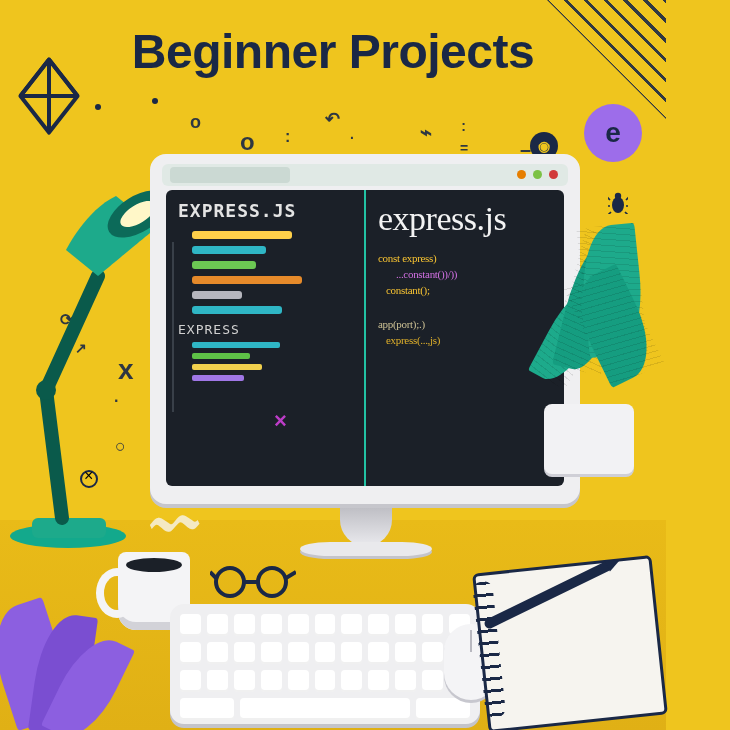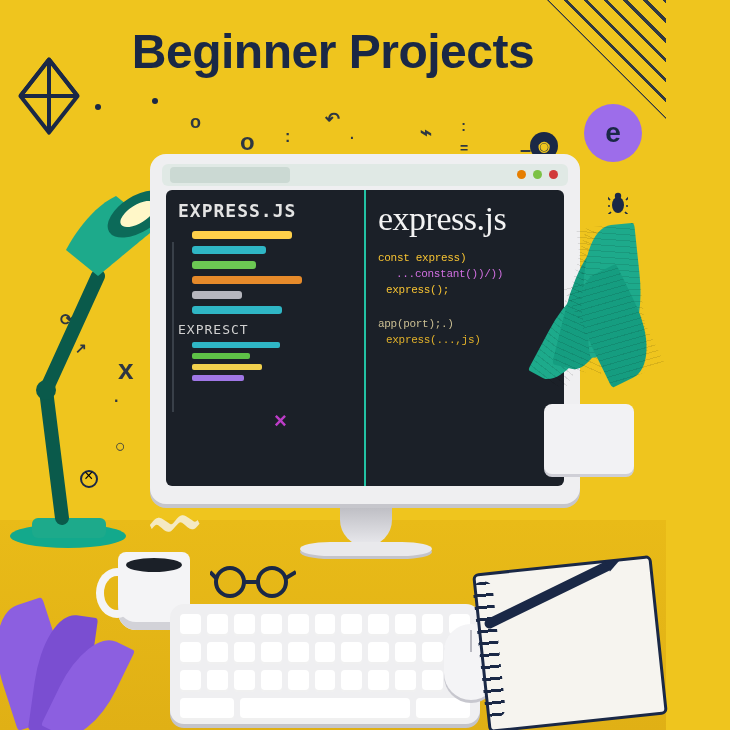--- a/index.html
+++ b/index.html
@@ -78,21 +78,21 @@
     .screen{position:absolute;left:10px;right:10px;top:30px;bottom:12px;background:#1b2028;border-radius:6px;display:flex;overflow:hidden}
     .pane{flex:1;padding:10px 12px;position:relative}
     .divider{width:2px;background:#22c2a3}
     .label{color:#e3e3e3;font-weight:700;letter-spacing:1px;font-size:18px;font-family:ui-monospace, Menlo, monospace;margin-bottom:10px}
     .label-r{color:#f3f3f3;font-size:34px;font-weight:400;font-family:Georgia,serif;letter-spacing:-0.5px}
     .cl{height:8px;border-radius:3px;margin:7px 0}
     .sublabel{color:#d0d0d0;font-family:ui-monospace,monospace;font-size:13px;margin:8px 0 4px;letter-spacing:1px}
     .mini{height:6px;border-radius:2px;margin:5px 0}
     .x{position:absolute;left:108px;bottom:52px;color:#bd3dc8;font-size:22px;font-weight:900}
     .stick{position:absolute;left:6px;top:52px;width:2px;height:170px;background:#394049}
-    .codetxt{font-family:Liberation Mono, monospace;font-size:11px;margin:4px 0;letter-spacing:-0.3px}
+    .codetxt{font-family:Liberation Serif, serif;font-size:11px;margin:4px 0;letter-spacing:-0.3px}
 
     .stand{position:absolute;left:340px;top:508px;width:52px;height:38px;background:linear-gradient(#bfbfc5,#eaeaee);border-bottom-left-radius:26px;border-bottom-right-radius:26px}
     .base{position:absolute;left:300px;top:542px;width:132px;height:14px;background:#e9e9ec;border-radius:60px/14px;box-shadow:0 3px 0 #c4c4ca}
 
     
     .keyboard{position:absolute;left:170px;bottom:6px;width:310px;height:120px;background:#efeff1;border-radius:14px;box-shadow:0 4px 0 #c4c4cb;padding:10px}
     .krow{display:flex;gap:6px;margin-bottom:6px}
     .key{flex:1;height:22px;background:#fff;border-radius:4px;box-shadow:inset 0 -2px 0 rgba(0,0,0,0.06)}
 
     
@@ -205,36 +205,36 @@
         <div class="stick"></div>
         <div class="label">EXPRESS.JS</div>
         <div style="margin-left:14px">
           <div class="cl" style="width:100px;background:#ffd04a"></div>
           <div class="cl" style="width:74px;background:#2fb6c5"></div>
           <div class="cl" style="width:64px;background:#6cc853"></div>
           <div class="cl" style="width:110px;background:#e68a2a"></div>
           <div class="cl" style="width:50px;background:#b6b6be"></div>
           <div class="cl" style="width:90px;background:#2fb6c5"></div>
         </div>
-        <div class="sublabel">EXPRESCT</div>
+        <div class="sublabel">EXPRESS</div>
         <div style="margin-left:14px">
           <div class="mini" style="width:88px;background:#2fb6c5"></div>
           <div class="mini" style="width:58px;background:#5ec247"></div>
           <div class="mini" style="width:70px;background:#f1d04d"></div>
           <div class="mini" style="width:52px;background:#a077e6"></div>
         </div>
         <span class="x">×</span>
       </div>
       <div class="divider"></div>
       <div class="pane">
         <div class="label-r">express.js</div>
         <div style="height:10px"></div>
         <div class="codetxt" style="color:#f6c232">const express)</div>
         <div class="codetxt" style="color:#d06fe0;margin-left:18px">...constant())/))</div>
-        <div class="codetxt" style="color:#f6c232;margin-left:8px">express();</div>
+        <div class="codetxt" style="color:#f6c232;margin-left:8px">constant();</div>
         <div style="height:14px"></div>
         <div class="codetxt" style="color:#cbbf93;">app(port);.)</div>
         <div class="codetxt" style="color:#e0b02a;margin-left:8px">express(...,js)</div>
       </div>
     </div>
   </div>
   <div class="stand"></div>
   <div class="base"></div>
 
   <div class="plantR">

